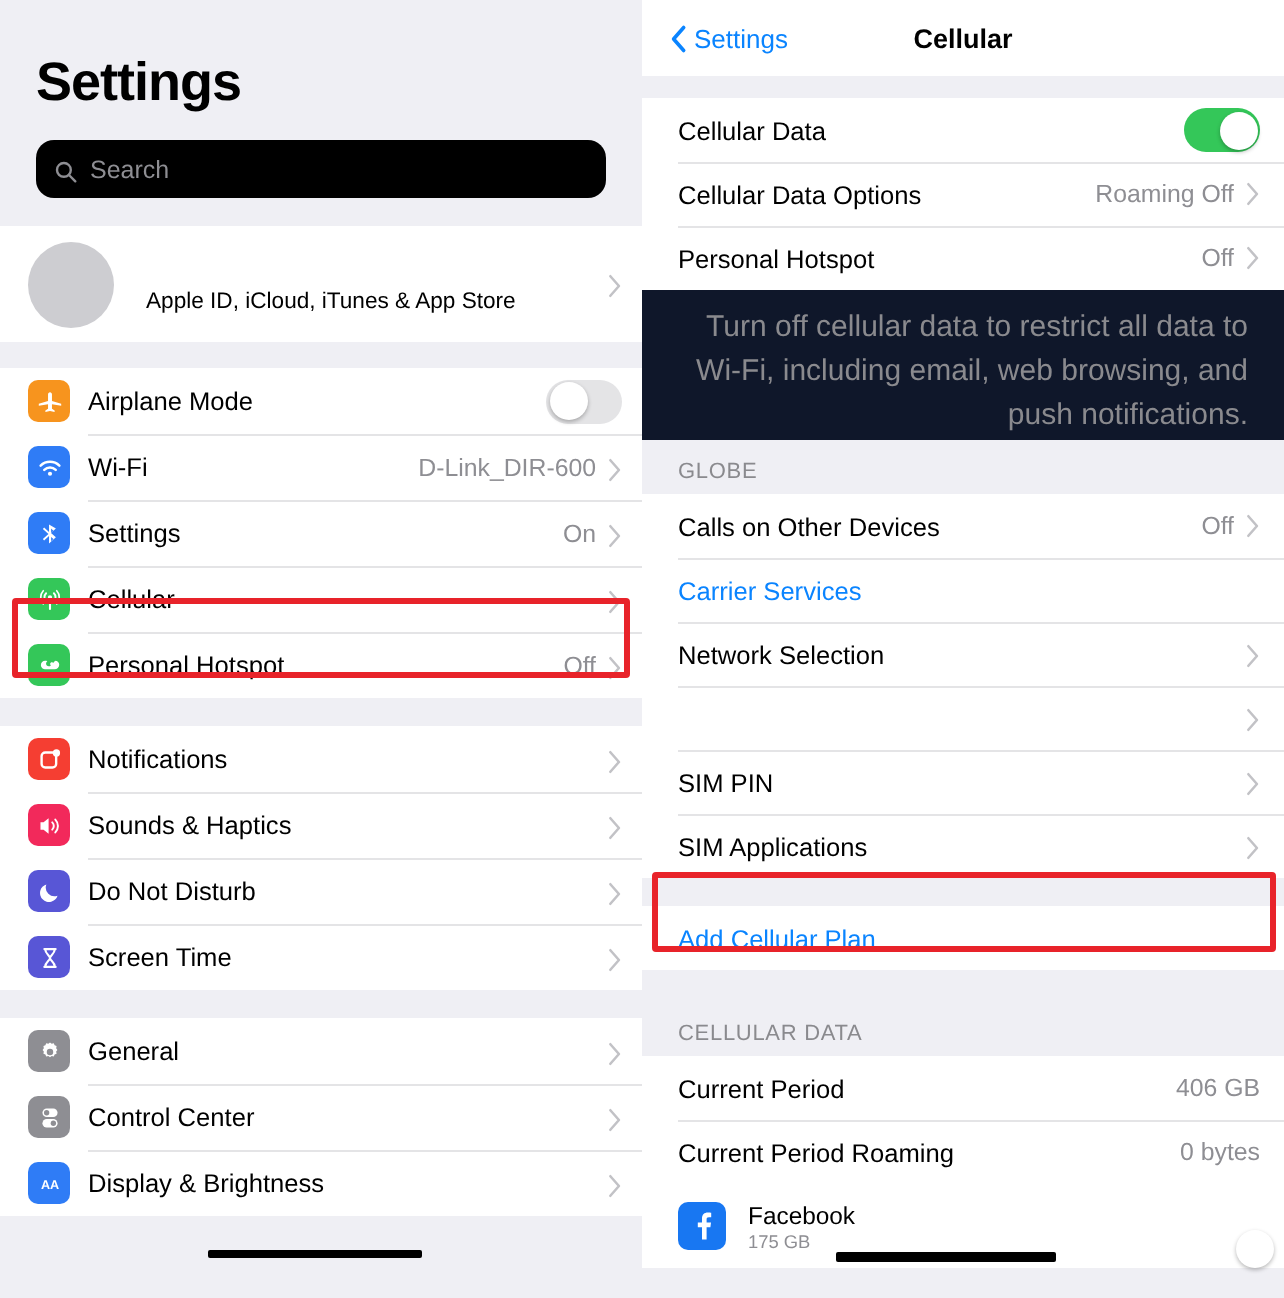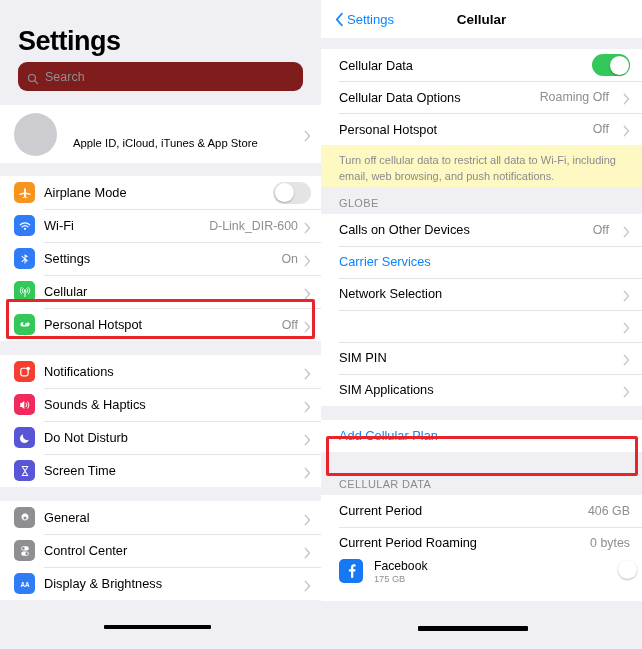--- a/index.html
+++ b/index.html
@@ -9,21 +9,21 @@
     font-family: "Liberation Sans", sans-serif;
     overflow: hidden;
   }
   #screen { position: relative; width: 642px; height: 649px; display: flex; background:#fff; }
 
   
   #left { position: relative; width: 321px; height: 649px; background: #efeff4; overflow: hidden; }
   .l-header { padding: 26px 18px 0 18px; background:#efeff4; }
   .l-title { font-size: 27px; font-weight: bold; color:#000; letter-spacing:-0.5px; }
   .searchbar {
-    margin: 5px 0 0 0; height: 29px; background: #7f1d1d; border-radius: 9px;
+    margin: 13px 0 0 0; height: 29px; background: #000000; border-radius: 9px;
     display:flex; align-items:center; padding: 0 9px; gap:6px;
   }
   .search-ico { width:12px; height:12px; flex:0 0 auto; }
   .search-ph { font-size: 12.5px; color:#8e8e93; }
 
   .gap { height: 14px; background:#efeff4; }
   .gap.sm { height: 13px; }
   .gap.xs { height: 11px; }
 
   .group { background:#fff; }
@@ -70,28 +70,28 @@
   .back { display:flex; align-items:center; gap:3px; cursor:pointer; }
   .back-chev { width:9px; height:15px; }
   .back-label { font-size:13px; color:#0a84ff; }
   .nav-title { position:absolute; left:0; right:0; text-align:center; font-size:13.5px; font-weight:bold; color:#000; pointer-events:none; }
 
   .rrow {
     display:flex; align-items:center; height:32px; padding:0 12px 0 18px; background:#fff; position:relative;
   }
   .rrow + .rrow::before { content:""; position:absolute; left:18px; right:0; top:0; height:1px; background:#e4e4e6; }
   .rrow .lab { font-size:12.8px; color:#000; }
-  .rrow .rt { margin-left:auto; display:flex; align-items:center; gap:14px; }
+  .rrow .rt { margin-left:auto; display:flex; gap:6px; }
   .rrow .val { font-size:12.4px; color:#8e8e93; }
   .rrow.link .lab { color:#0a84ff; }
 
-  .footnote { background:#fef9c3; padding:8px 18px 2px 18px; font-size:11px; line-height:1.45; color:#8a8a8e; }
+  .footnote { background:#0f172a; padding:8px 18px 2px 18px; font-size:15px; line-height:1.45; color:#8a8a8e;text-align:right; }
   .sechdr { background:#efeff4; padding:10px 18px 5px 18px; font-size:11px; color:#8a8a8e; letter-spacing:0.35px; }
 
-  .app-row { display:flex; align-items:flex-start; height:42px; padding:0 4px 0 18px; background:#fff; position:relative; }
+  .app-row { display:flex; align-items:center; height:42px; padding:0 4px 0 18px; background:#fff; position:relative; }
   .app-ico { width:24px; height:24px; border-radius:5px; flex:0 0 auto; margin-right:11px; }
   .app-txt { display:flex; flex-direction:column; gap:1px; }
   .app-name { font-size:12.2px; color:#000; }
   .app-size { font-size:9.2px; color:#8e8e93; }
 </style>
 </head>
 <body>
 
 <div id="screen">
 

